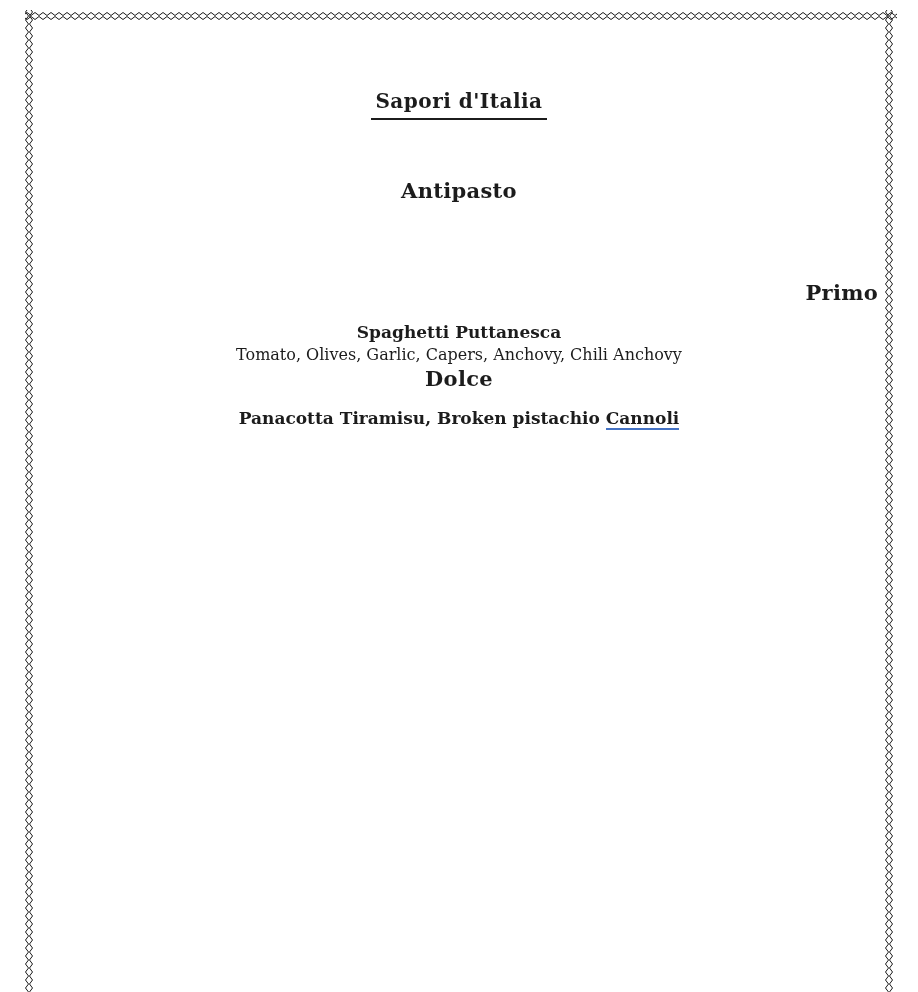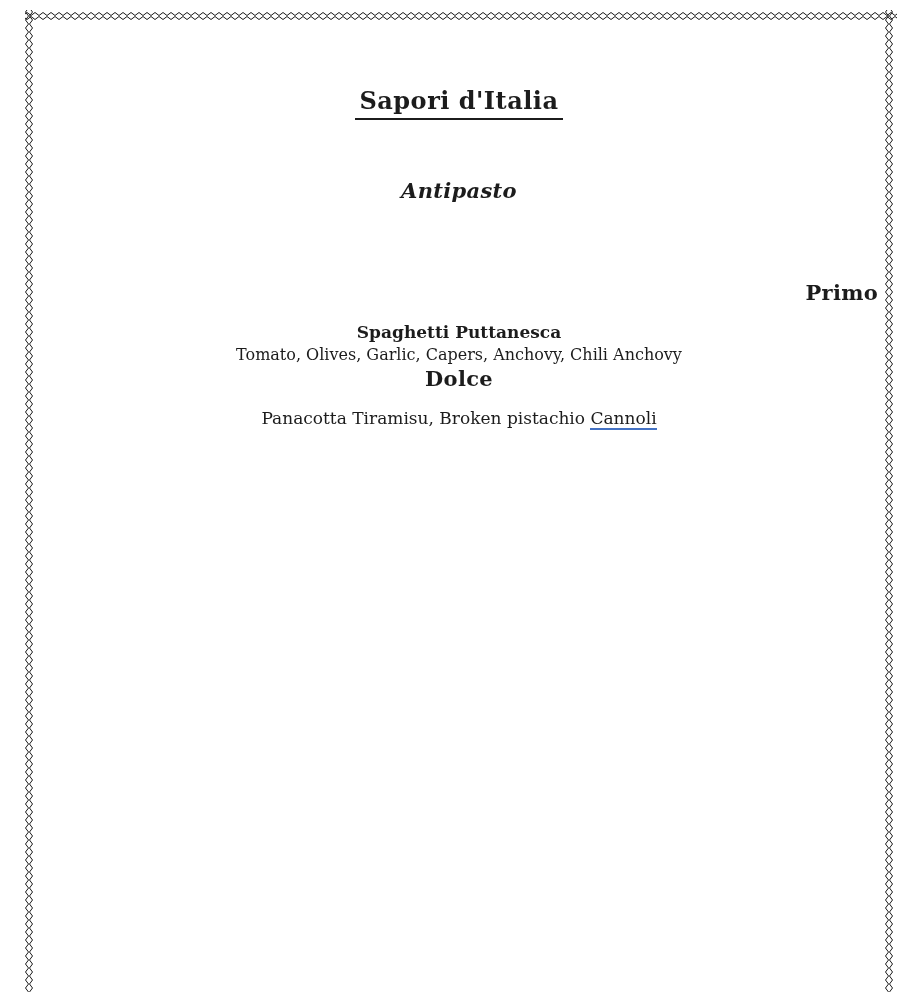--- a/index.html
+++ b/index.html
@@ -23,21 +23,21 @@
     position: absolute;
     left: 40px;
     top: 0;
     width: 838px;
     text-align: center;
   }
 
   .title-row { margin-top: 86px; }
   .menu-title {
     display: inline-block;
-    font-size: 24px;
+    font-size: 20px;
     font-weight: bold;
     line-height: 30px;
     border-bottom: 2px solid #1c1c1c;
     padding: 0 4px 2px 4px;
     letter-spacing: 0.5px;
   }
 
   .section-heading {
     font-size: 21px;
     font-weight: bold;
@@ -49,27 +49,27 @@
     font-weight: bold;
     line-height: 24px;
     margin-top: 14px;
   }
   .dish-desc {
     font-size: 16px;
     line-height: 22px;
   }
   .desc-after-heading { margin-top: 14px; }
 
-  .mt-s1 { margin-top: 58px; font-style: italic; }
+  .mt-s1 { margin-top: 58px; }
   .mt-s2 { margin-top: 76px; text-align: right; }
   .mt-s3 { margin-top: 87px; }
   .mt-s4 { margin-top: 78px; }
   .mt-s5 { }
 
-  .dolce-line { font-size: 17px; font-weight: normal; line-height: 24px; margin-top: 14px; }
+  .dolce-line { font-size: 17px; font-weight: bold; line-height: 24px; margin-top: 14px; }
   .cannoli-link {
     color: #1c1c1c;
     text-decoration: none;
     border-bottom: 2px solid #4472c4;
     padding-bottom: 0px;
     cursor: pointer;
   }
 </style>
 </head>
 <body>

